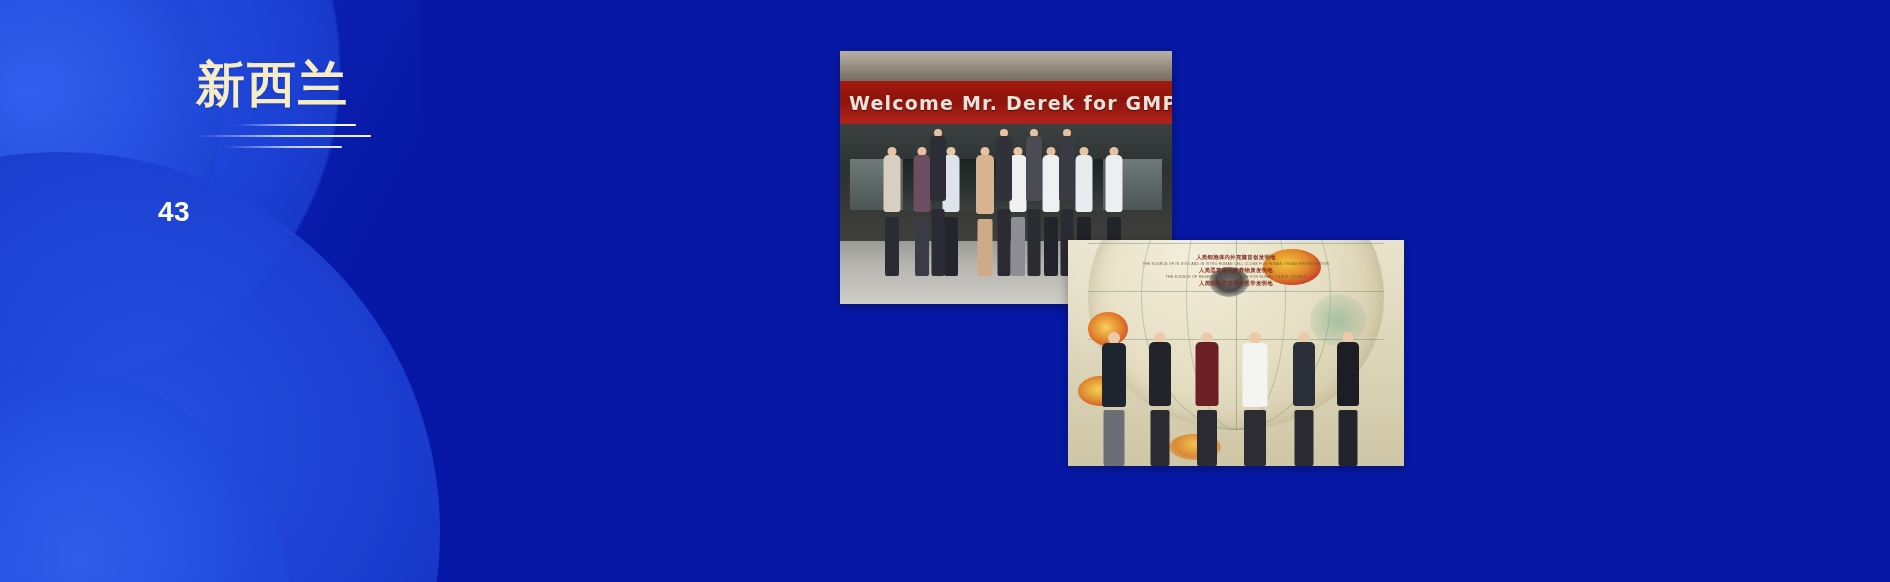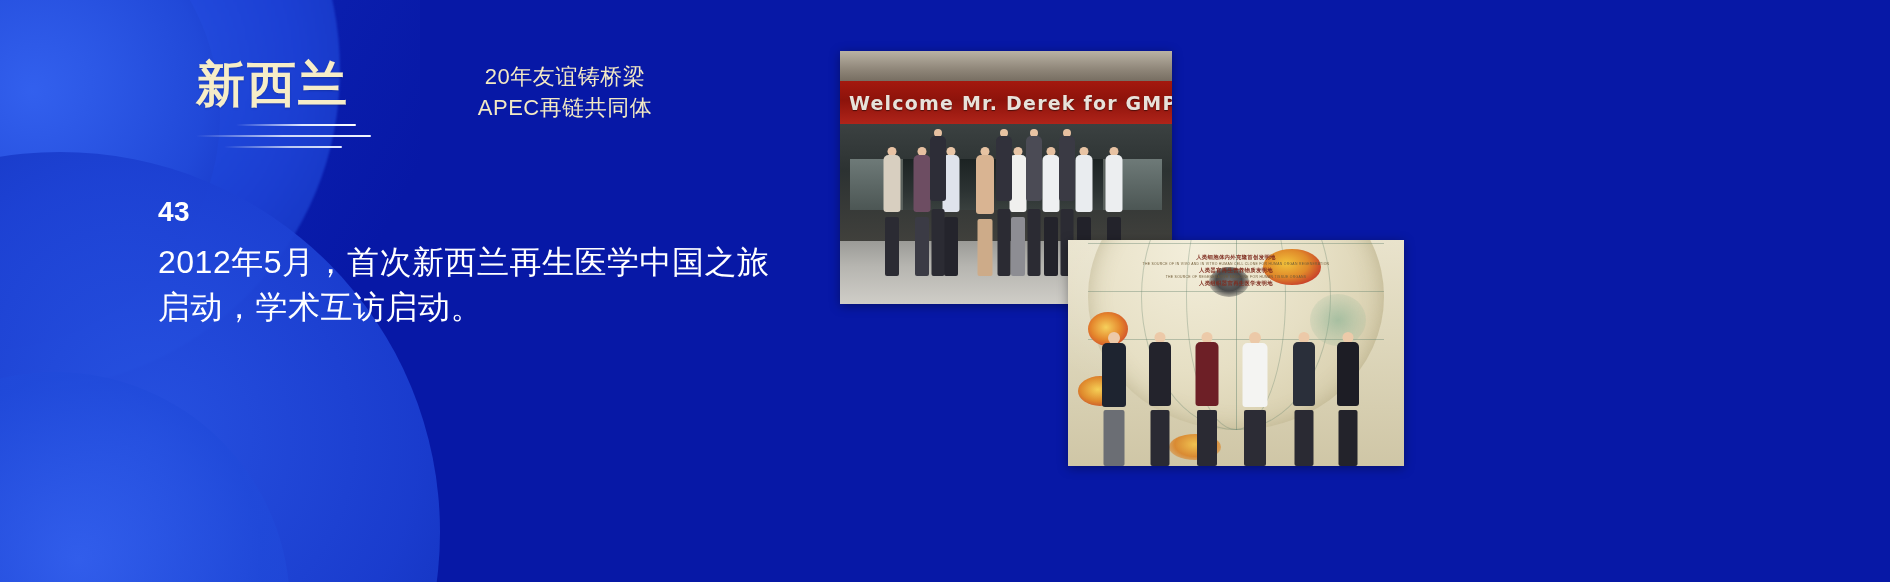--- a/index.html
+++ b/index.html
@@ -217,28 +217,23 @@
     <div class="title-block">
       <div class="slide-title">新西兰</div>
     </div>
 
     <div class="rules">
       <div class="rule r1"></div>
       <div class="rule r2"></div>
       <div class="rule r3"></div>
     </div>
 
-    <div class="subtitle">
-      <div>20年友谊铸桥梁</div>
-      <div>APEC再链共同体</div>
-    </div>
 
     <div class="number">43</div>
 
-    <div class="body-text">2012年5月，首次新西兰再生医学中国之旅启动，学术互访启动。</div>
   </div>
 
   <div id="photo-area">
 
     <div class="photo" id="photo-welcome">
       <div class="p1-sky"></div>
       <div class="p1-banner">
         <span class="p1-banner-text">Welcome Mr. Derek for GMP In</span>
       </div>
       <div class="p1-building">

